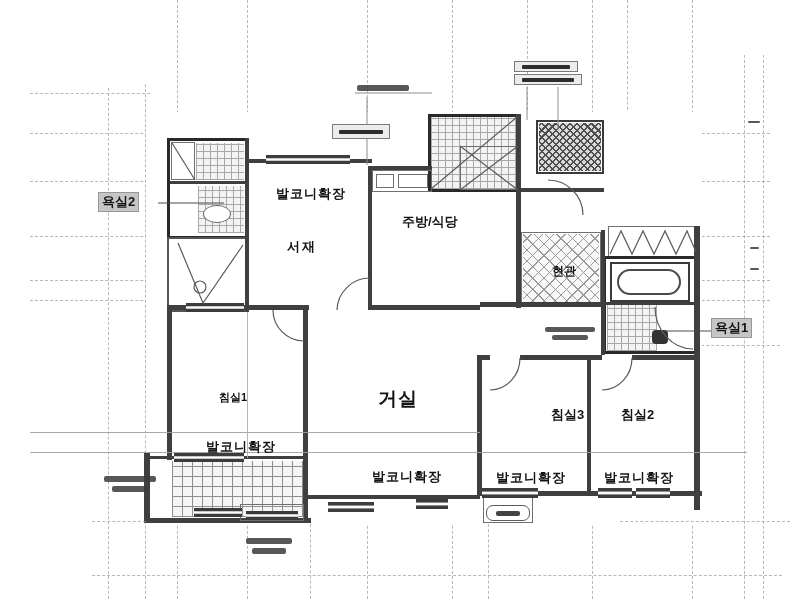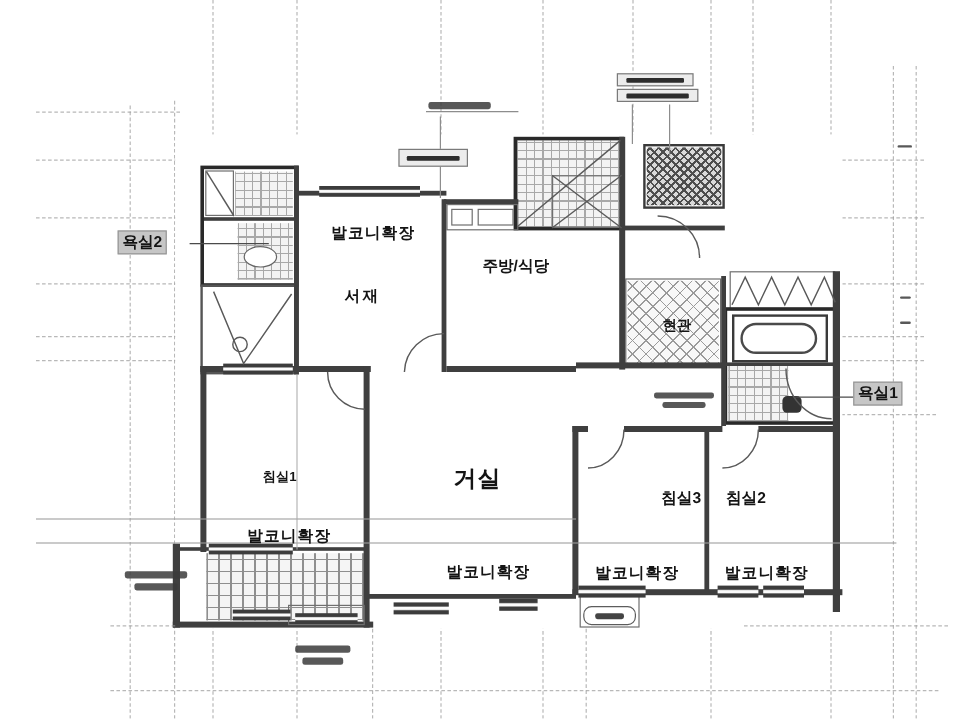--- a/index.html
+++ b/index.html
@@ -198,20 +198,20 @@
 
   <span class="lbl hl" style="left:98px;top:192px;font-size:13px;">욕실2</span>
   <span class="lbl" style="left:276px;top:185px;font-size:13px;letter-spacing:1px;">발코니확장</span>
   <span class="lbl" style="left:287px;top:238px;font-size:13px;letter-spacing:2px;">서재</span>
   <span class="lbl" style="left:402px;top:213px;font-size:13px;">주방/식당</span>
   <span class="lbl" style="left:552px;top:263px;font-size:12px;">현관</span>
   <span class="lbl hl" style="left:711px;top:318px;font-size:13px;">욕실1</span>
   <span class="lbl" style="left:219px;top:390px;font-size:11px;">침실1</span>
   <span class="lbl" style="left:378px;top:386px;font-size:19px;letter-spacing:1px;">거실</span>
   <span class="lbl" style="left:519px;top:406px;font-size:13px;margin-left:32px;">침실3</span>
-  <span class="lbl" style="left:605px;top:406px;font-size:13px;">침실2</span>
+  <span class="lbl" style="left:621px;top:406px;font-size:13px;">침실2</span>
   <span class="lbl" style="left:206px;top:438px;font-size:13px;letter-spacing:1px;">발코니확장</span>
   <span class="lbl" style="left:372px;top:468px;font-size:13px;letter-spacing:1px;">발코니확장</span>
   <span class="lbl" style="left:496px;top:469px;font-size:13px;letter-spacing:1px;">발코니확장</span>
   <span class="lbl" style="left:604px;top:469px;font-size:13px;letter-spacing:1px;">발코니확장</span>
 
  </div>
 </div>
 
 </body></html>

